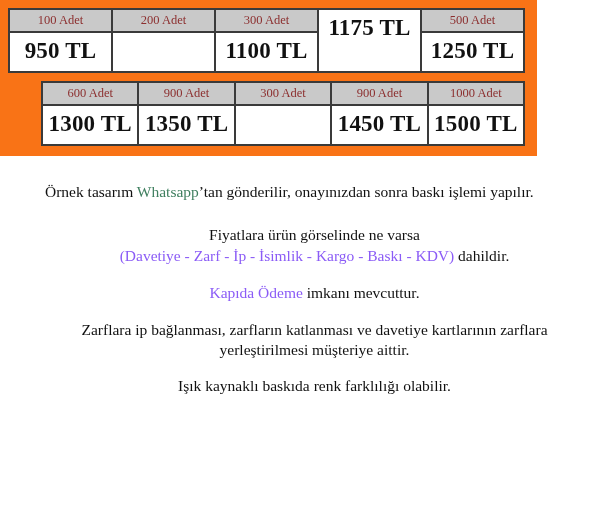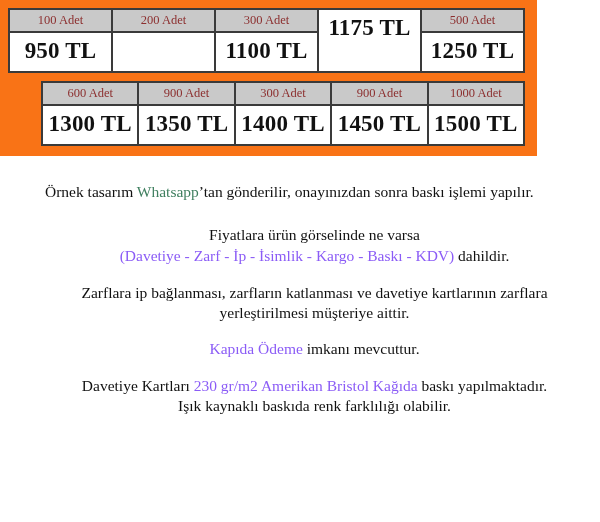--- a/index.html
+++ b/index.html
@@ -126,21 +126,20 @@
     <div class="price-col">
       <div class="qty-cell">600 Adet</div>
       <div class="price-cell">1300 TL</div>
     </div>
     <div class="price-col">
       <div class="qty-cell">900 Adet</div>
       <div class="price-cell">1350 TL</div>
     </div>
     <div class="price-col">
       <div class="qty-cell">300 Adet</div>
-      <div class="price-cell">1400 TL</div>
     </div>
     <div class="price-col">
       <div class="qty-cell">900 Adet</div>
       <div class="price-cell">1450 TL</div>
     </div>
     <div class="price-col">
       <div class="qty-cell">1000 Adet</div>
       <div class="price-cell">1500 TL</div>
     </div>
   </div>
@@ -151,27 +150,26 @@
 
   <div class="note note-first">
     <span>Örnek tasarım </span><span class="hl-green">Whatsapp</span><span>’tan gönderilir, onayınızdan sonra baskı işlemi yapılır.</span>
   </div>
 
   <div class="note">
     <span class="note-line">Fiyatlara ürün görselinde ne varsa</span>
     <span class="hl">(Davetiye - Zarf - İp - İsimlik - Kargo - Baskı - KDV)</span><span> dahildir.</span>
   </div>
 
+  <div class="note">
+    <span class="hl">Kapıda Ödeme</span><span> imkanı mevcuttur.</span>
+  </div>
+
   <div class="note note-tight">
     <span class="note-line">Zarflara ip bağlanması, zarfların katlanması ve davetiye kartlarının zarflara</span>
     <span class="note-line">yerleştirilmesi müşteriye aittir.</span>
   </div>
 
-  <div class="note">
-    <span class="hl">Kapıda Ödeme</span><span> imkanı mevcuttur.</span>
-  </div>
-
   <div class="note note-tight">
-    <span class="note-line"><span>Davetiye Kartları </span><span class="hl">230 gr/m2 Amerikan Bristol Kağıda</span><span> baskı yapılmaktadır.</span></span>
     <span class="note-line">Işık kaynaklı baskıda renk farklılığı olabilir.</span>
   </div>
 
 </div>
 
 </body></html>

